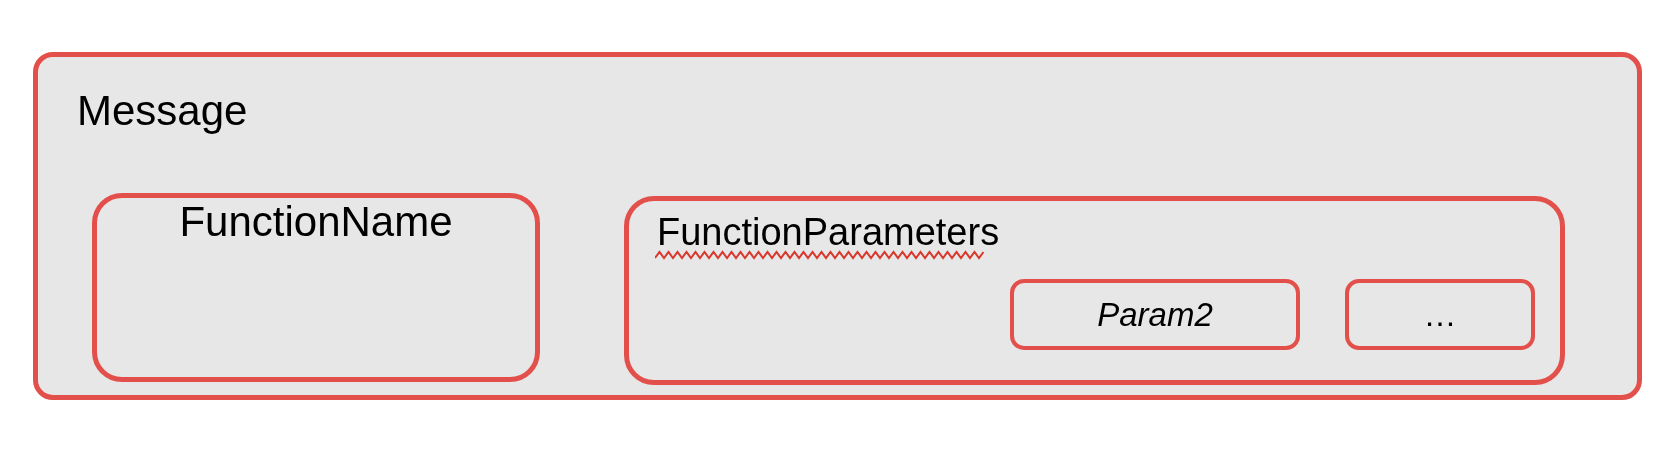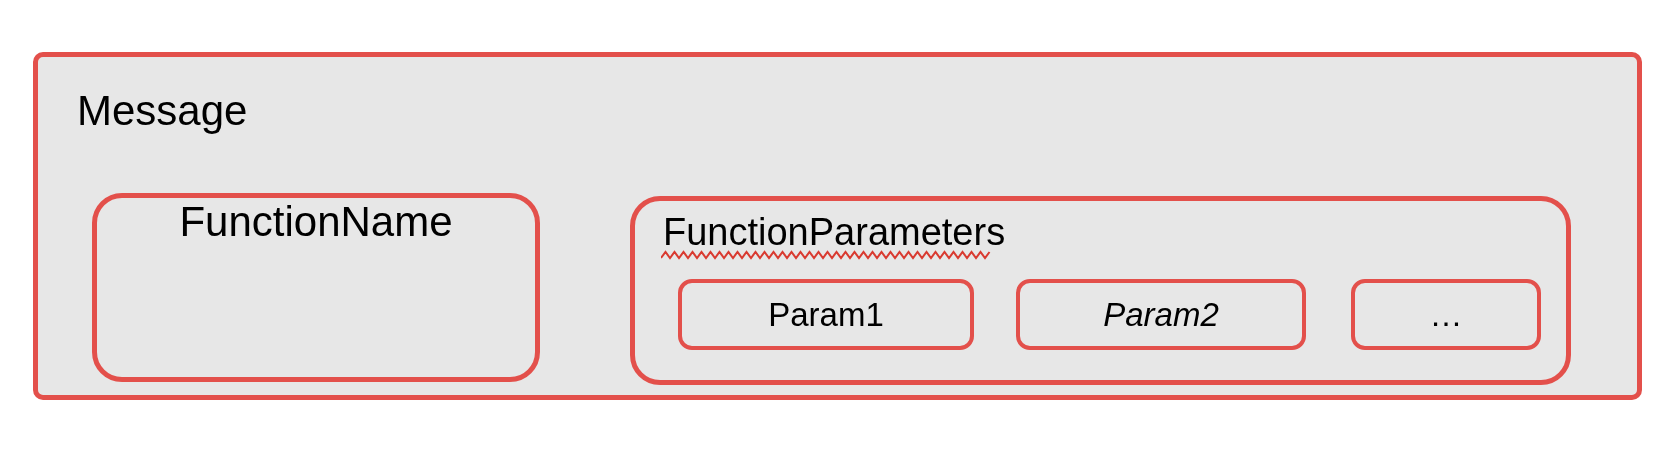--- a/index.html
+++ b/index.html
@@ -19,21 +19,21 @@
     box-sizing: border-box;
     background: var(--box-fill, #e7e7e7);
     border: 5px solid var(--accent-red, #e3504b);
   }
 
   .message-box {
     left: 33px;
     top: 52px;
     width: 1609px;
     height: 348px;
-    border-radius: 10px;
+    border-radius: 20px;
   }
 
   .message-label {
     position: absolute;
     left: 39px;
     top: 33px;
     font-size: 42px;
     line-height: 1;
     white-space: nowrap;
   }
@@ -50,21 +50,20 @@
     font-size: 42px;
     margin-left: 12px;
   }
 
   .function-parameters-box {
     left: 586px;
     top: 139px;
     width: 941px;
     height: 189px;
     border-radius: 30px;
-    margin-left: 6px;
   }
 
   .fp-label {
     position: absolute;
     left: 28px;
     top: 12px;
     font-size: 38px;
     line-height: 1;
     white-space: nowrap;
   }
@@ -108,23 +107,20 @@
     </div>
 
     <div class="shape function-parameters-box">
 
       <span class="fp-label">FunctionParameters</span>
 
       <svg class="squiggle" width="334" height="10">
         <polyline fill="none" stroke-width="2" points="0,8 4.5,2 9,8 13.5,2 18,8 22.5,2 27,8 31.5,2 36,8 40.5,2 45,8 49.5,2 54,8 58.5,2 63,8 67.5,2 72,8 76.5,2 81,8 85.5,2 90,8 94.5,2 99,8 103.5,2 108,8 112.5,2 117,8 121.5,2 126,8 130.5,2 135,8 139.5,2 144,8 148.5,2 153,8 157.5,2 162,8 166.5,2 171,8 175.5,2 180,8 184.5,2 189,8 193.5,2 198,8 202.5,2 207,8 211.5,2 216,8 220.5,2 225,8 229.5,2 234,8 238.5,2 243,8 247.5,2 252,8 256.5,2 261,8 265.5,2 270,8 274.5,2 279,8 283.5,2 288,8 292.5,2 297,8 301.5,2 306,8 310.5,2 315,8 319.5,2 324,8 328.5,2" stroke="#d93a30"></polyline>
       </svg>
 
-      <div class="param-box param-1">
-        <span>Param1</span>
-      </div>
 
       <div class="param-box param-2">
         <span>Param2</span>
       </div>
 
       <div class="param-box param-3">
         <span>…</span>
       </div>
 
     </div>

